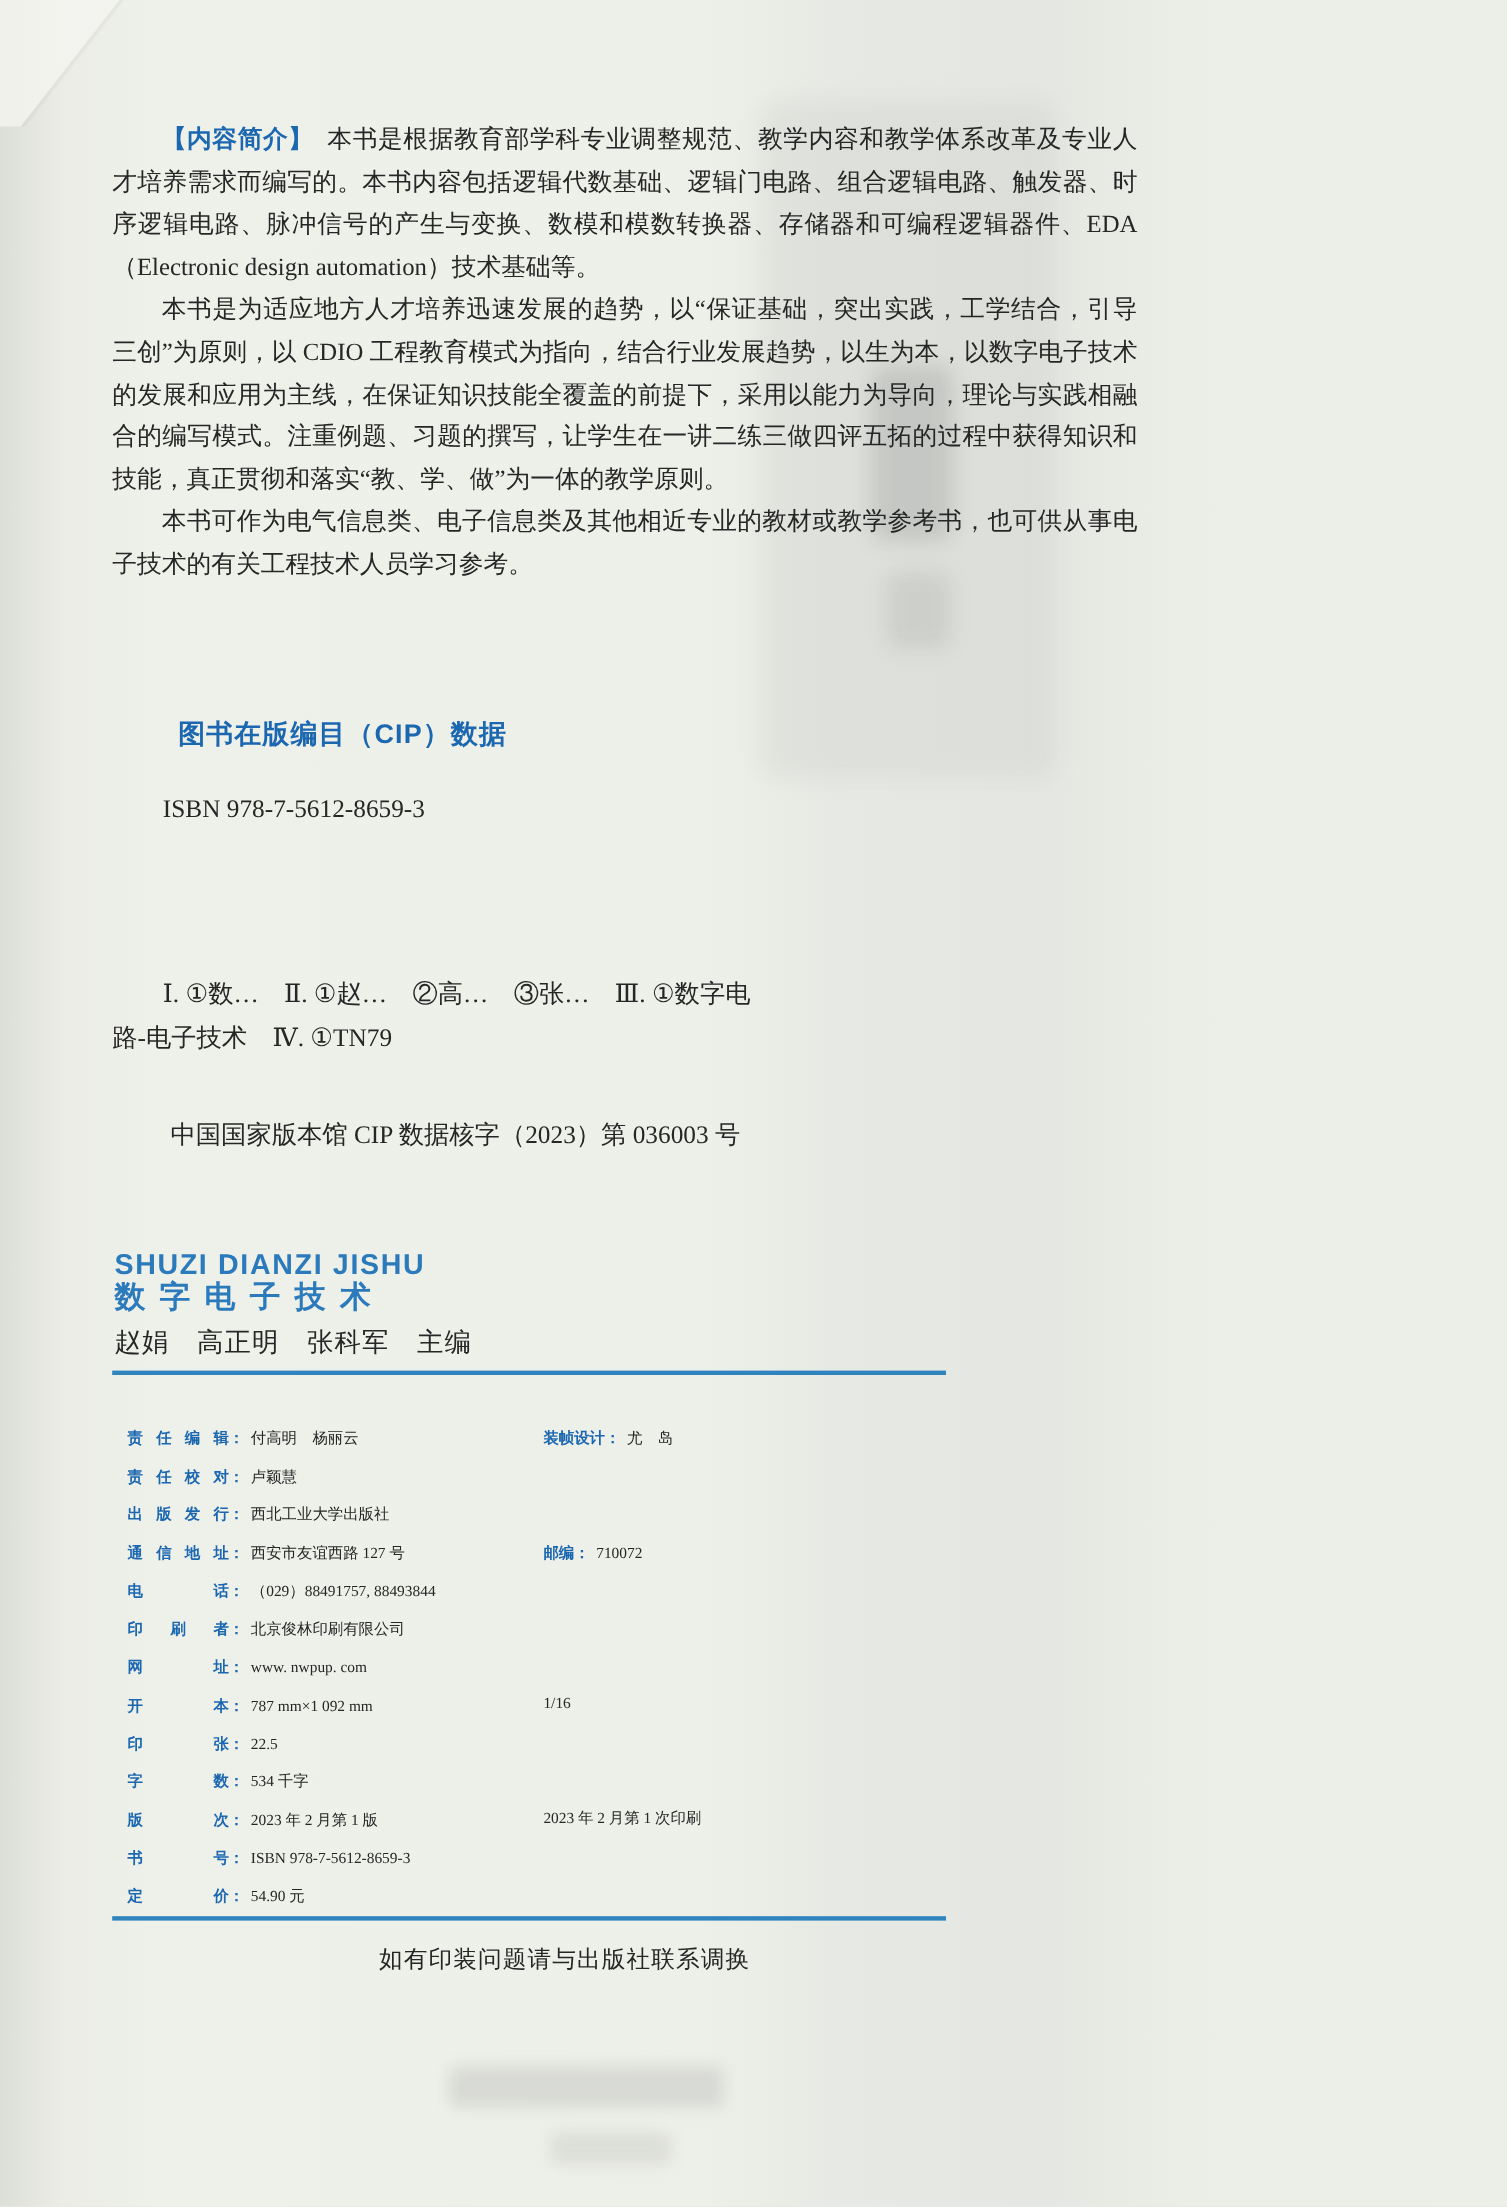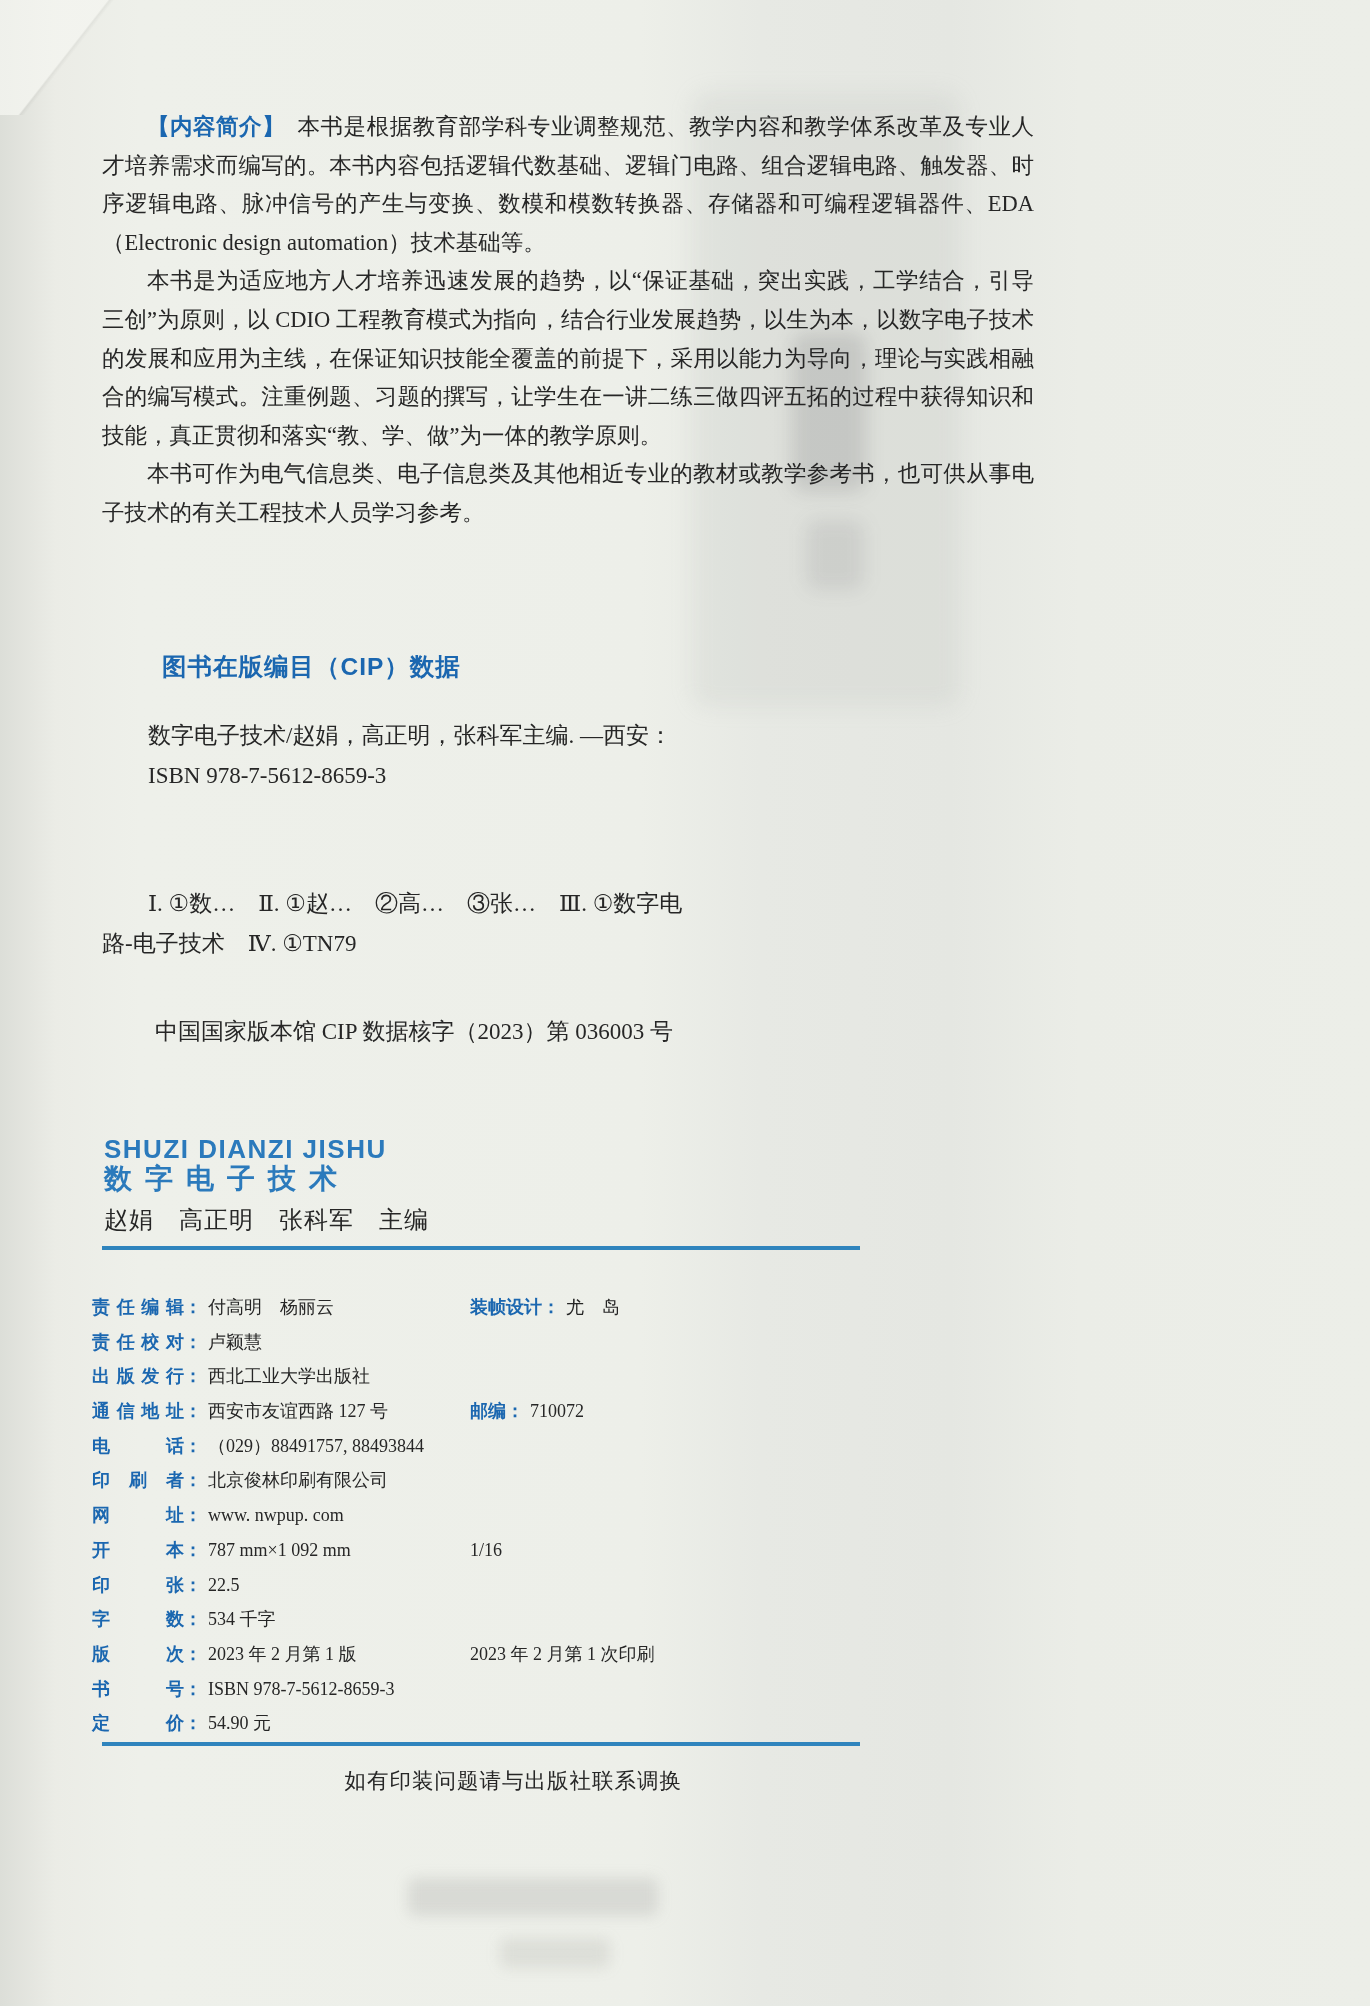--- a/index.html
+++ b/index.html
@@ -55,21 +55,21 @@
     font-size:26px;font-weight:bold;color:var(--title-blue);letter-spacing:1.5px;}
   .book-title{position:absolute;left:104px;top:1160px;
     font-family:"Liberation Sans","DejaVu Sans",sans-serif;
     font-size:28px;font-weight:bold;color:var(--title-blue);letter-spacing:13px;}
   .authors{position:absolute;left:104px;top:1204px;font-size:24px;letter-spacing:1px;}
 
   .rule{position:absolute;left:102px;width:758px;height:3.5px;background:var(--rule-blue);}
   .rule1{top:1246px;}
   .rule2{top:1742px;}
 
-  .colophon{position:absolute;left:92px;top:1290px;width:932px;font-size:18px;}
+  .colophon{position:absolute;left:116px;top:1290px;width:932px;font-size:14px;}
   .crow{position:relative;height:34.7px;line-height:34.7px;white-space:nowrap;}
   .clabel{display:inline-block;width:92px;vertical-align:top;
     font-family:"Liberation Sans","DejaVu Sans",sans-serif;font-weight:bold;
     color:var(--accent);text-align:justify;text-align-last:justify;}
   .ccolon{font-family:"Liberation Sans","DejaVu Sans",sans-serif;font-weight:bold;
     color:var(--accent);margin-right:6px;}
   .cvalue{color:#262626;}
   .ccol2{position:absolute;left:378px;top:0;}
   .clabel2{font-family:Liberation Mono, monospace;font-weight:bold;
     color:var(--accent);}
@@ -91,21 +91,20 @@
 
   <div class="intro">
     <p><span class="blue-label">【内容简介】</span><span>本书是根据教育部学科专业调整规范、教学内容和教学体系改革及专业人才培养需求而编写的。本书内容包括逻辑代数基础、逻辑门电路、组合逻辑电路、触发器、时序逻辑电路、脉冲信号的产生与变换、数模和模数转换器、存储器和可编程逻辑器件、EDA（Electronic design automation）技术基础等。</span></p>
     <p>本书是为适应地方人才培养迅速发展的趋势，以“保证基础，突出实践，工学结合，引导三创”为原则，以 CDIO 工程教育模式为指向，结合行业发展趋势，以生为本，以数字电子技术的发展和应用为主线，在保证知识技能全覆盖的前提下，采用以能力为导向，理论与实践相融合的编写模式。注重例题、习题的撰写，让学生在一讲二练三做四评五拓的过程中获得知识和技能，真正贯彻和落实“教、学、做”为一体的教学原则。</p>
     <p>本书可作为电气信息类、电子信息类及其他相近专业的教材或教学参考书，也可供从事电子技术的有关工程技术人员学习参考。</p>
   </div>
 
   <h2 class="cip-heading">图书在版编目（CIP）数据</h2>
 
   <div class="cip-body">
-    <div class="indent2">数字电子技术/赵娟，高正明，张科军主编. —西安：</div>
     <div class="indent2">ISBN 978-7-5612-8659-3</div>
   </div>
 
   <div class="cip-class">
     <div class="indent2">Ⅰ. ①数…　Ⅱ. ①赵…　②高…　③张…　Ⅲ. ①数字电</div>
     <div>路-电子技术　Ⅳ. ①TN79</div>
   </div>
 
   <div class="cip-record">中国国家版本馆 CIP 数据核字（2023）第 036003 号</div>
 

